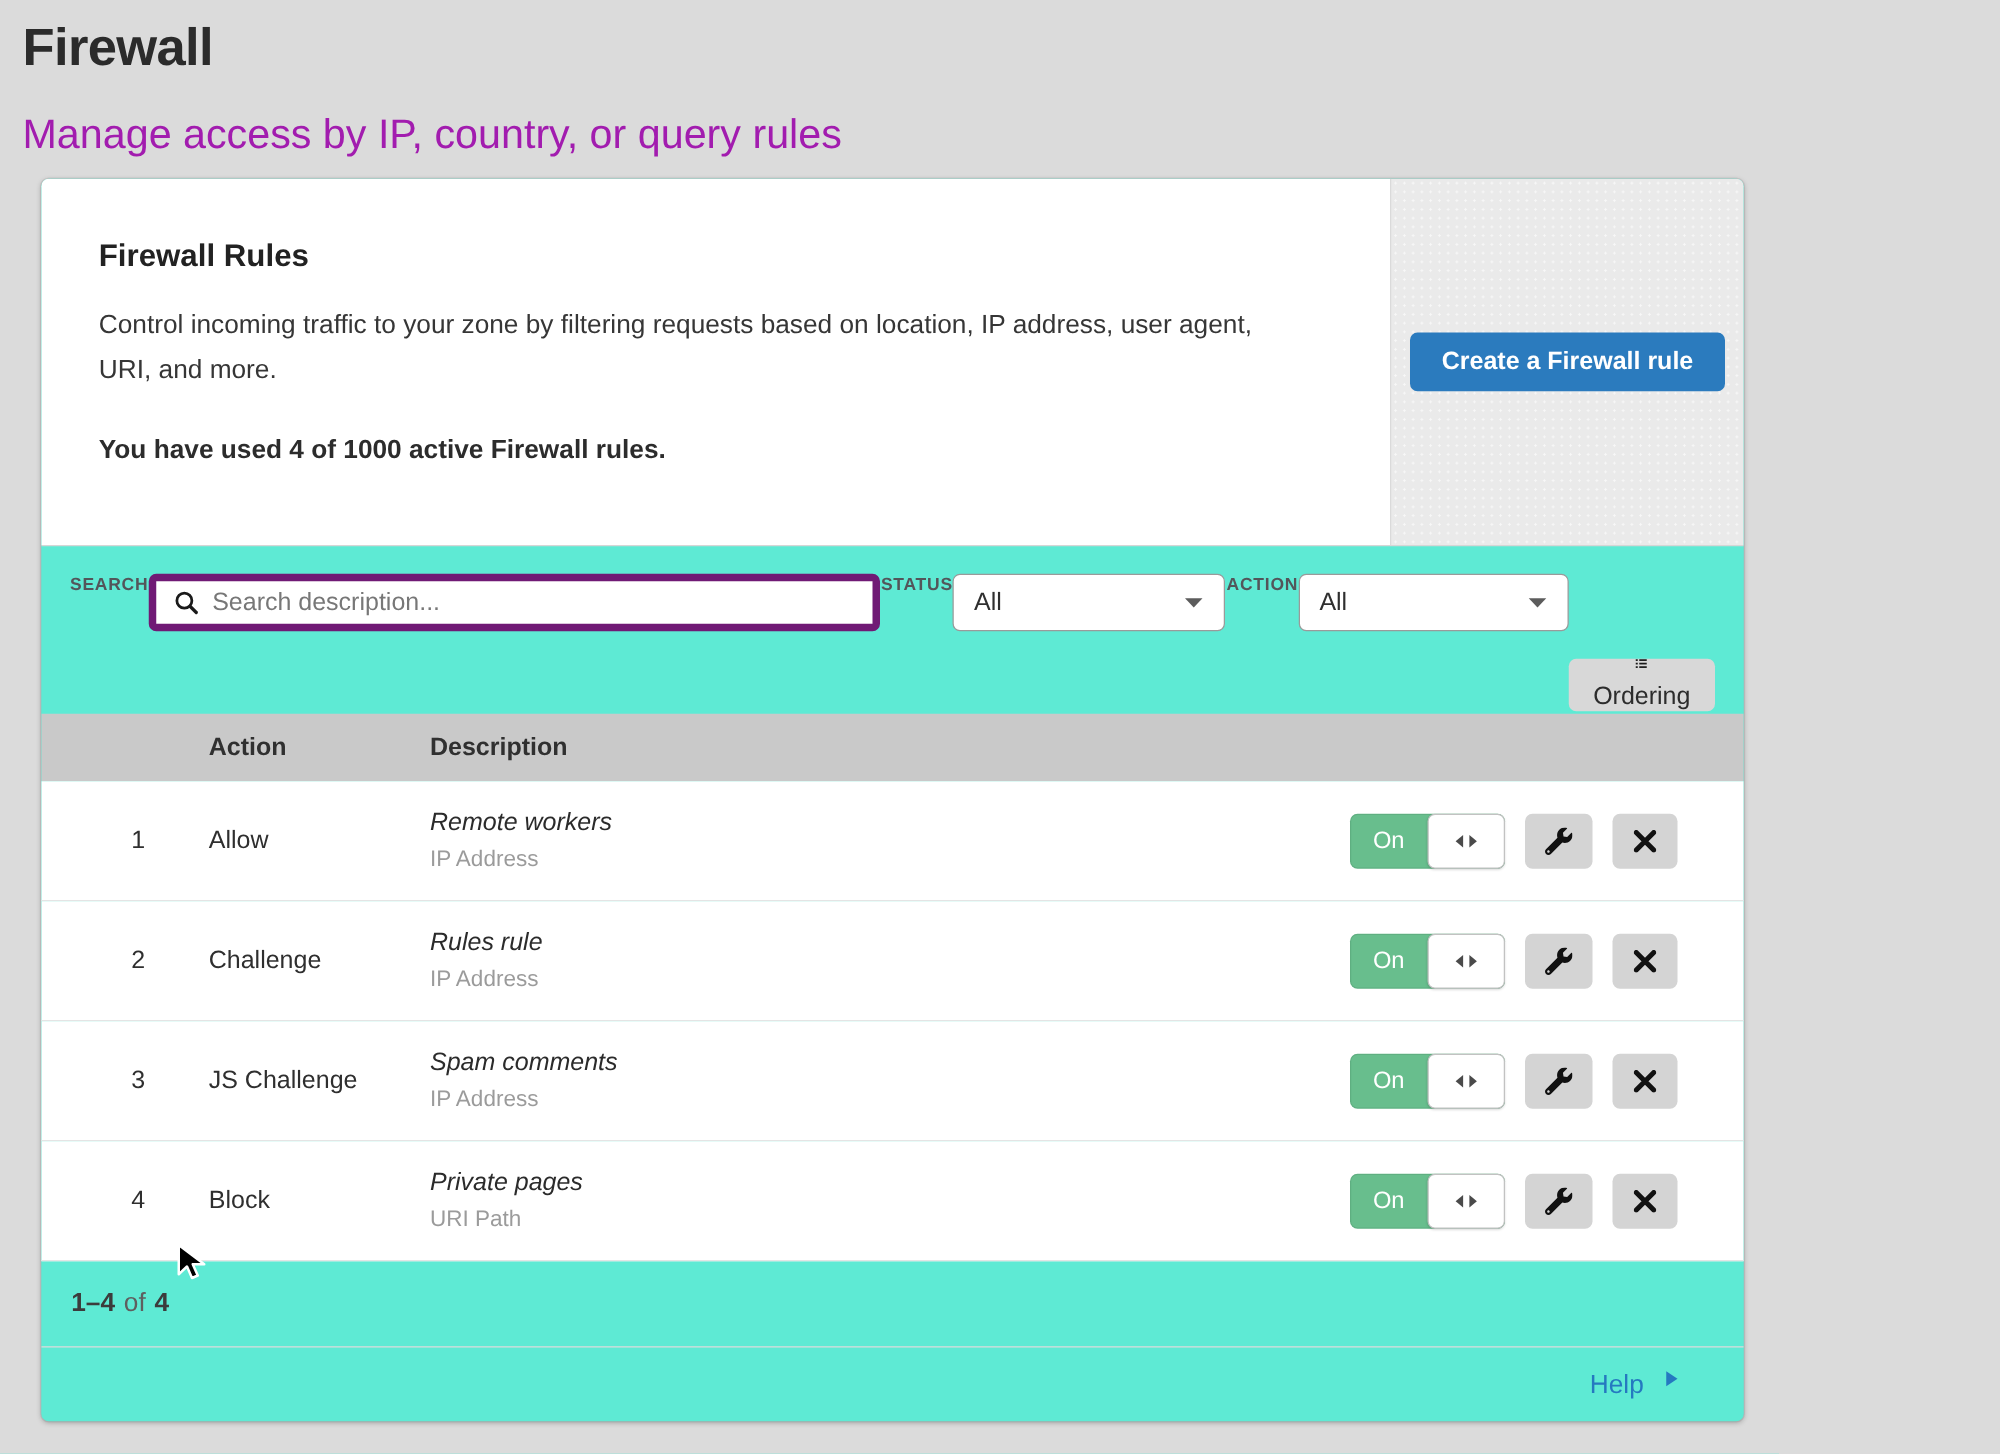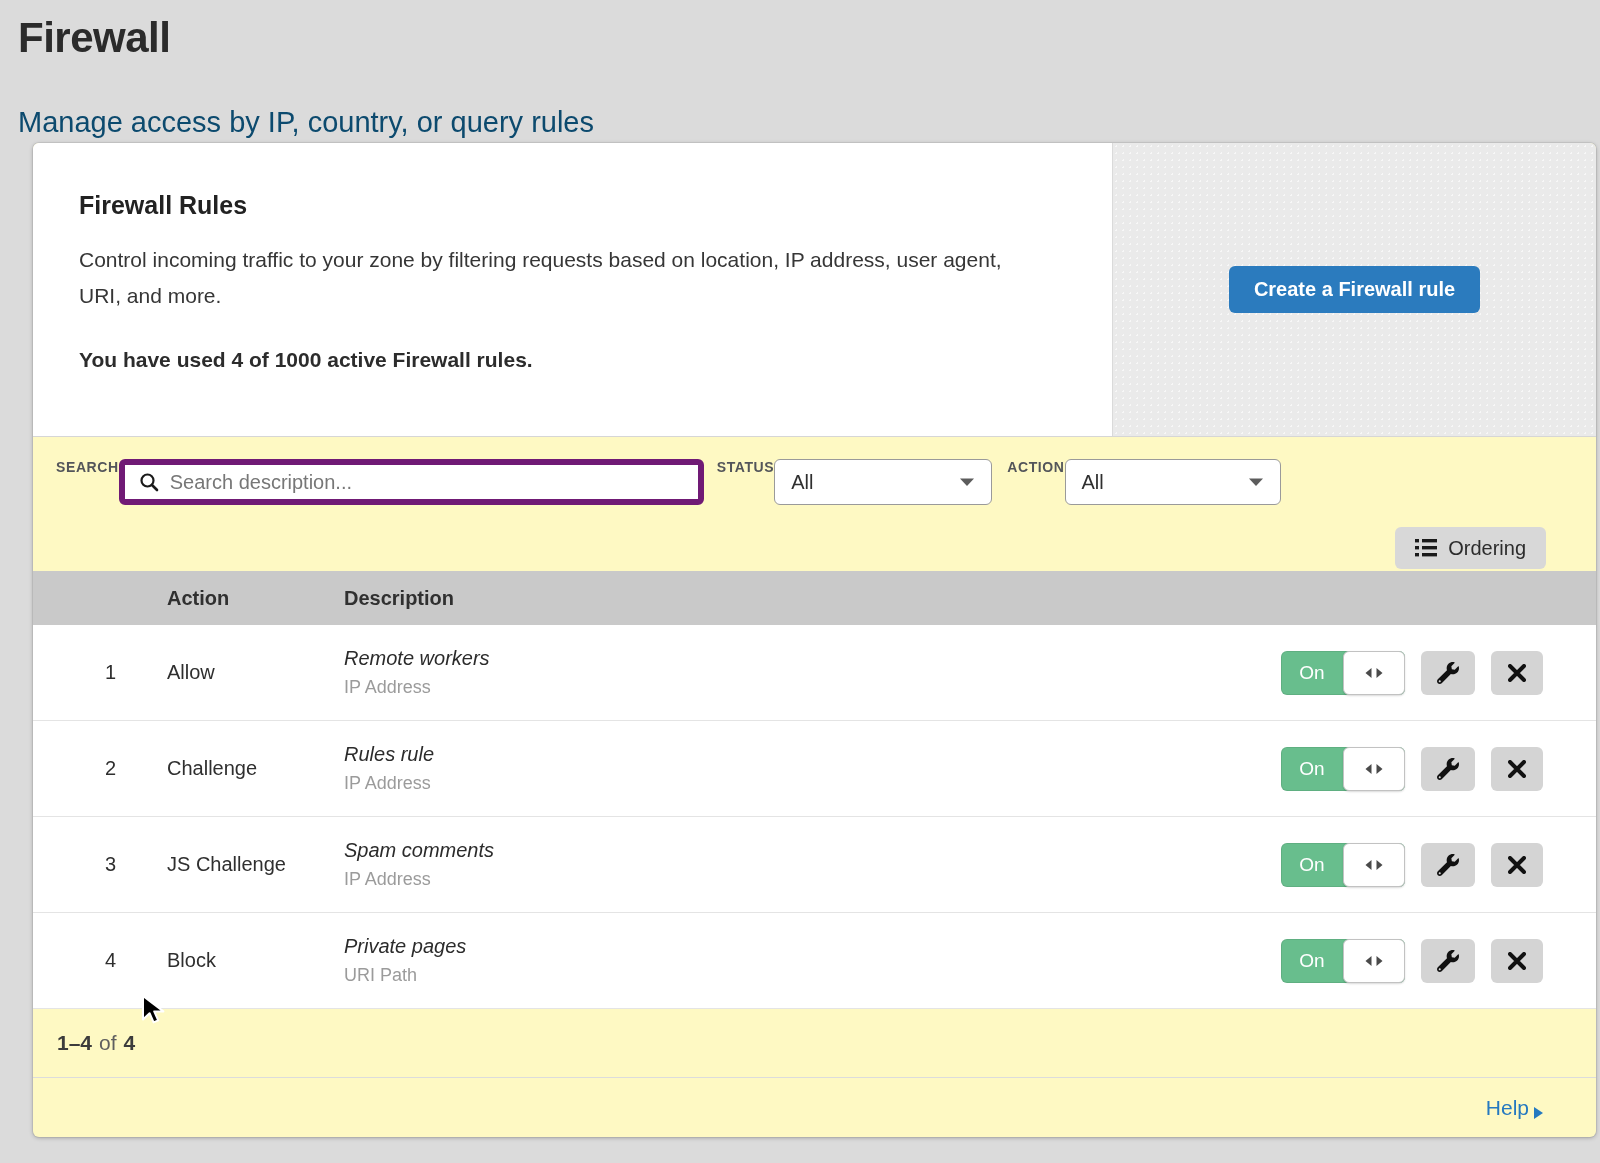--- a/index.html
+++ b/index.html
@@ -7,26 +7,26 @@
   body {
     font-family:"Liberation Sans","DejaVu Sans",sans-serif;
     background:#dbdbdb;
     color:#2f2f2f;
     position:relative;
     overflow:hidden;
   }
   
   .page-header { padding:14px 0 0 18px; }
   .page-title { font-size:42px; font-weight:600; color:#2b2b2b; letter-spacing:-0.5px; }
-  .page-subtitle { font-size:29px; font-weight:400; color:#0c4a6e; margin-top:44px; }
+  .page-subtitle { font-size:33px; font-weight:400; color:#a21caf; margin-top:26px; }
 
   
   .card {
-    position:absolute; left:33px; top:143px; width:1563px; height:994px;
-    background:#fef9c3; border-radius:6px; overflow:hidden;
+    position:absolute; left:33px; top:143px; width:1362px; height:994px;
+    background:#5eead4; border-radius:6px; overflow:hidden;
     box-shadow:0 1px 4px rgba(0,0,0,0.25), 0 0 0 1px rgba(0,0,0,0.06);
   }
 
   
   .intro { display:flex; height:294px; border-bottom:1px solid #d6d6d6; }
   .intro-left { width:1079px; background:#fff; padding:48px 46px; }
   .intro-heading { font-size:25px; font-weight:700; color:#222; }
   .intro-desc { margin-top:22px; font-size:21px; line-height:36px; color:#363636; max-width:960px; }
   .intro-usage { margin-top:34px; font-size:21px; font-weight:700; color:#2c2c2c; }
   .intro-right {
@@ -64,21 +64,21 @@
     height:46px; border:1px solid #9a9a9a; border-radius:6px; background:#fff;
     display:flex; align-items:center; justify-content:space-between;
     padding:0 16px; font-size:20px; color:#2f2f2f; cursor:pointer;
   }
   .select-status { width:218px; }
   .select-action { width:216px; }
   .btn-ordering {
     margin-left:auto; align-self:flex-end; margin-bottom:2px;
     height:42px; background:#d8d8d8; border:none; border-radius:6px;
     display:flex; align-items:center; gap:11px; padding:0 20px;
-    font-size:20px; color:#2c2c2c; font-family:inherit; cursor:pointer;
+    font-size:20px; color:#2c2c2c; font-family:inherit; cursor:pointer;flex-direction:column;
   }
 
   
   .thead { display:flex; align-items:center; height:54px; background:#c9c9c9; font-size:20px; font-weight:700; color:#303030; }
   .col-num  { width:134px; padding-left:72px; flex:0 0 auto; }
   .col-action { width:177px; flex:0 0 auto; }
   .col-desc { flex:1; }
   .row { display:flex; align-items:center; height:96px; background:#fff; border-bottom:1px solid #e4e4e4; font-size:20px; color:#2f2f2f; }
   .desc-main { font-size:20px; color:#2b2b2b;font-style:italic; }
   .desc-sub  { font-size:18px; color:#9b9b9b; margin-top:7px; }
@@ -101,21 +101,21 @@
     display:flex; align-items:center; justify-content:center; cursor:pointer;
   }
   .btn-wrench { width:54px; }
   .btn-delete { width:52px; }
 
   
   .pagination { height:69px; display:flex; align-items:center; padding-left:24px; border-bottom:1px solid #dcdcdc; font-size:21px; }
   .pag-strong { font-weight:700; color:#3c3c3c; }
   .pag-of { color:#5f5f5f; margin:0 7px; }
   .card-footer { height:59px; display:flex; align-items:center; justify-content:flex-end; padding-right:52px; }
-  .help-link { display:flex; align-items:flex-end; gap:4px; color:#2579c0; font-size:21px; text-decoration:none; cursor:pointer; }
+  .help-link { display:flex; align-items:flex-start; gap:17px; color:#2579c0; font-size:21px; text-decoration:none; cursor:pointer; }
 
   .cursor { position:absolute; left:141px; top:995px; pointer-events:none; }
 </style>
 </head>
 <body>
 
 <header class="page-header">
   <h1 class="page-title">Firewall</h1>
   <div class="page-subtitle">Manage access by IP, country, or query rules</div>
 </header>

